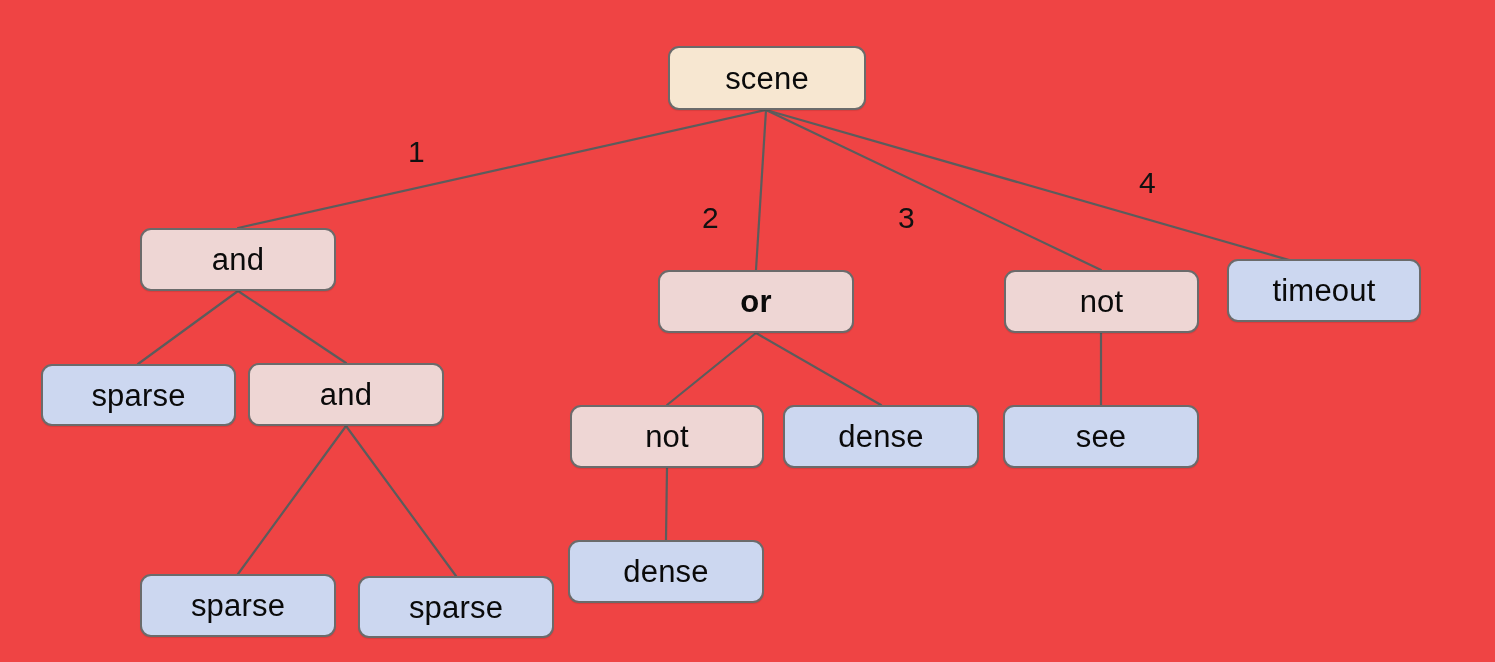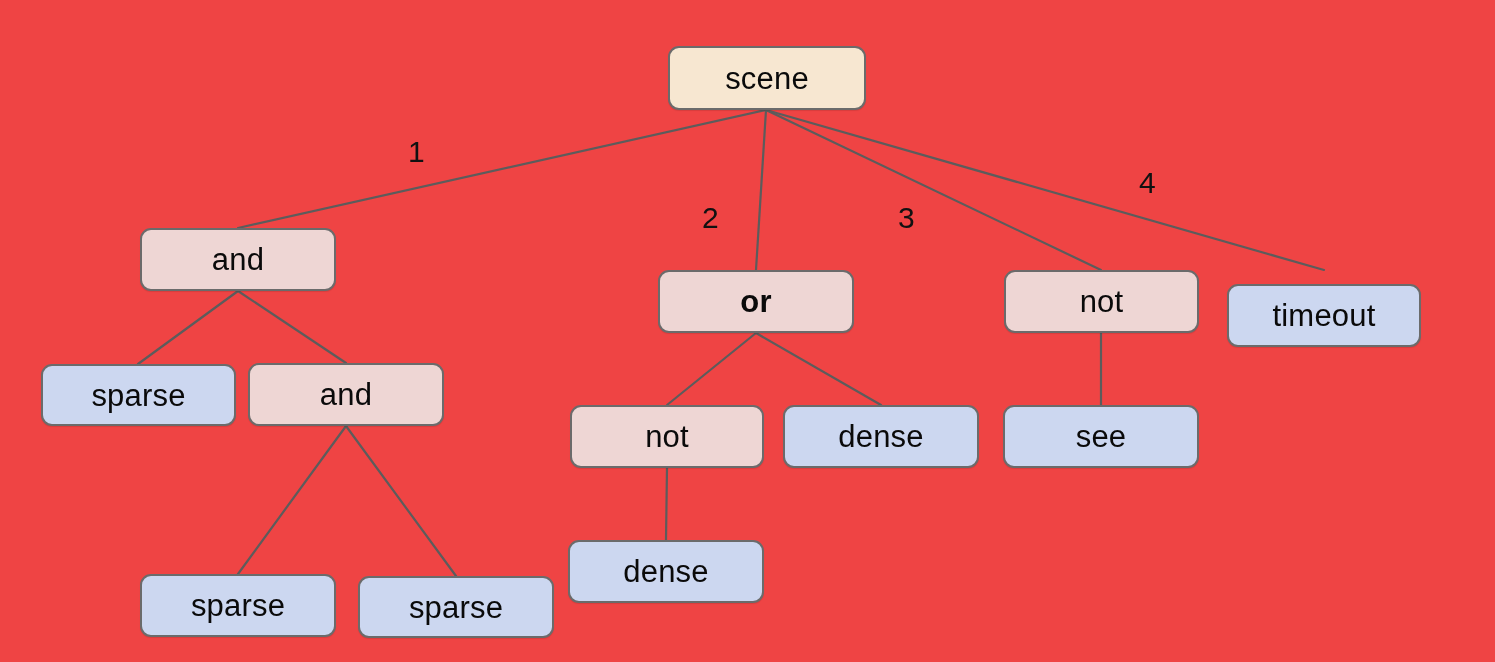--- a/index.html
+++ b/index.html
@@ -76,21 +76,21 @@
       </div>
       <div class="node" style="left: 140px; top: 228px; width: 196px; height: 63px; background: rgb(238, 214, 212); border-color: rgb(107, 107, 107);">
         <span class="node-label">and</span>
       </div>
       <div class="node" style="left: 658px; top: 270px; width: 196px; height: 63px; background: rgb(238, 214, 212); border-color: rgb(107, 107, 107); font-weight: bold;">
         <span class="node-label">or</span>
       </div>
       <div class="node" style="left: 1004px; top: 270px; width: 195px; height: 63px; background: rgb(238, 214, 212); border-color: rgb(107, 107, 107);">
         <span class="node-label">not</span>
       </div>
-      <div class="node" style="left: 1227px; top: 284px; width: 194px; height: 63px; background: rgb(204, 215, 240); border-color: rgb(107, 107, 107);">
+      <div class="node" style="left: 1227px; top: 259px; width: 194px; height: 63px; background: rgb(204, 215, 240); border-color: rgb(107, 107, 107);">
         <span class="node-label">timeout</span>
       </div>
       <div class="node" style="left: 41px; top: 364px; width: 195px; height: 62px; background: rgb(204, 215, 240); border-color: rgb(107, 107, 107);">
         <span class="node-label">sparse</span>
       </div>
       <div class="node" style="left: 248px; top: 363px; width: 196px; height: 63px; background: rgb(238, 214, 212); border-color: rgb(107, 107, 107);">
         <span class="node-label">and</span>
       </div>
       <div class="node" style="left: 570px; top: 405px; width: 194px; height: 63px; background: rgb(238, 214, 212); border-color: rgb(107, 107, 107);">
         <span class="node-label">not</span>

